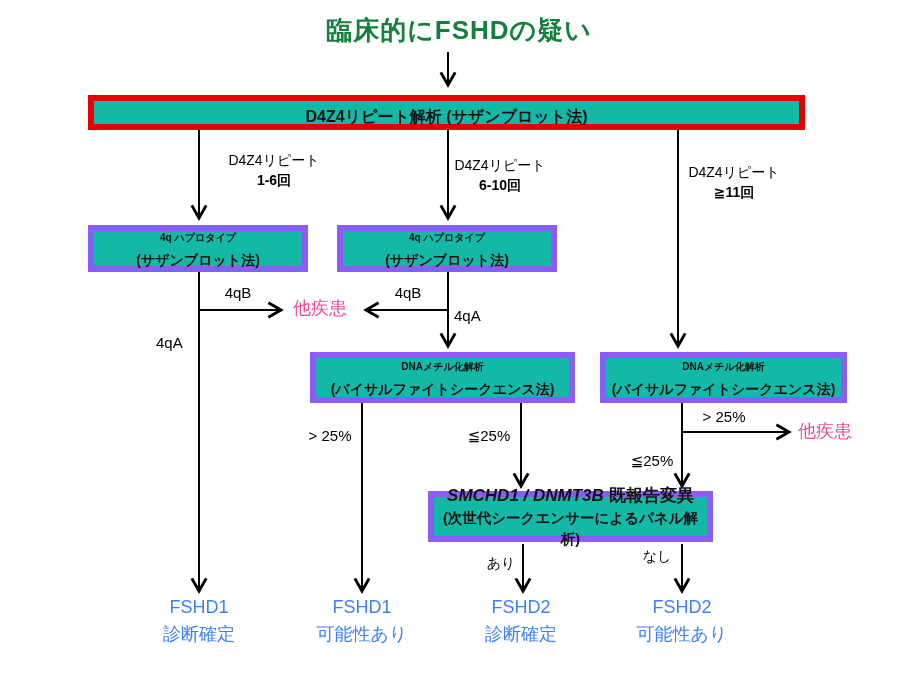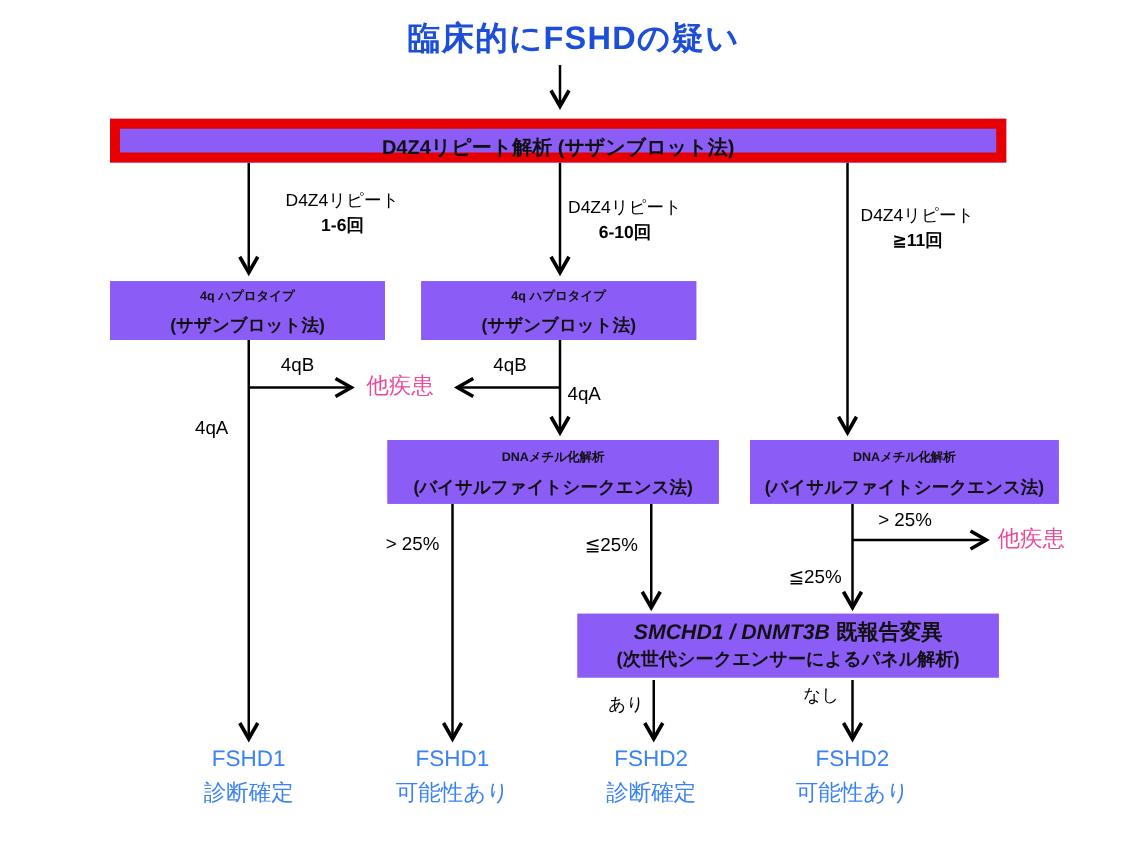--- a/index.html
+++ b/index.html
@@ -4,36 +4,36 @@
 <style>
   html,body{margin:0;padding:0;background:#fff;}
   #stage{
     position:relative;width:918px;height:674px;background:#ffffff;overflow:hidden;
     font-family:"Liberation Sans","DejaVu Sans",sans-serif;color:#111;
   }
   .abs{position:absolute;}
   .ctr{transform:translateX(-50%);text-align:center;}
   #stage .title{
     left:0;top:13px;width:918px;text-align:center;
-    font-size:26px;font-weight:bold;letter-spacing:1px;color:#1d4ed8;
+    font-size:26px;font-weight:bold;letter-spacing:1px;color:#15803d;
   }
   .box{
-    position:absolute;box-sizing:border-box;background:#8b5cf6;
-    border:8px solid #8b5cf6;text-align:center;font-weight:bold;color:#111;
+    position:absolute;box-sizing:border-box;background:#14b8a6;
+    border:6px solid #8b5cf6;text-align:center;font-weight:bold;color:#111;
     display:flex;flex-direction:column;justify-content:center;line-height:22px;
   }
   .box.red{border-color:#e60000;}
   .box .l1{font-size:10px;}
   .box .l2{font-size:14px;}
   #box-d4z4{left:88px;top:95px;width:717px;height:35px;font-size:16px;line-height:31px;display:block;}
   #box-hap-left{left:88px;top:225px;width:220px;height:47px;}
   #box-hap-mid{left:337px;top:225px;width:220px;height:47px;}
   #box-met-mid{left:310px;top:352px;width:265px;height:51px;}
   #box-met-right{left:600px;top:352px;width:247px;height:51px;}
-  #box-panel{left:462px;top:491px;width:337px;height:51px;}
+  #box-panel{left:428px;top:491px;width:285px;height:51px;}
   #box-panel .l1{font-size:17px;line-height:24px;}
   #box-panel .l1 .genes{font-style:italic;}
   #box-panel .l1 .suffix{margin-left:0.3em;font-style:normal;}
   #box-panel .l2{font-size:14.5px;line-height:21px;}
   .edge-label{font-size:14px;line-height:20px;color:#000;white-space:nowrap;}
   .edge-label .num{font-weight:bold;}
   .branch-label{font-size:15px;color:#000;white-space:nowrap;}
   .other{font-size:18px;color:#ec4899;white-space:nowrap;}
   .outcome{
     width:160px;font-size:18px;line-height:27px;color:#3b82f6;white-space:nowrap;

